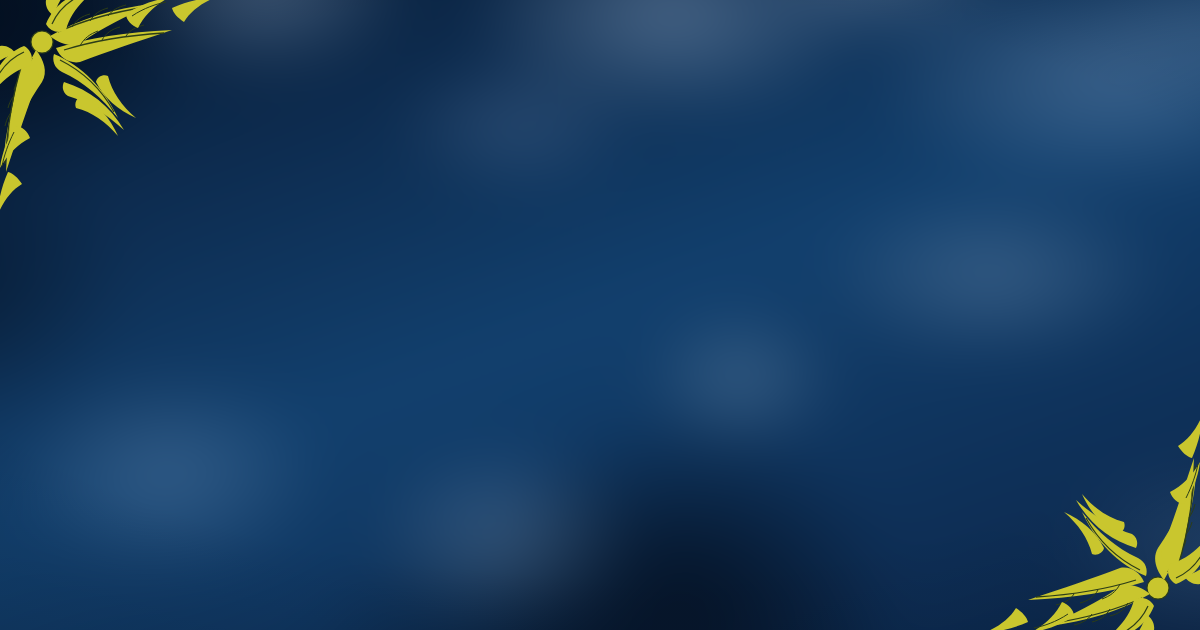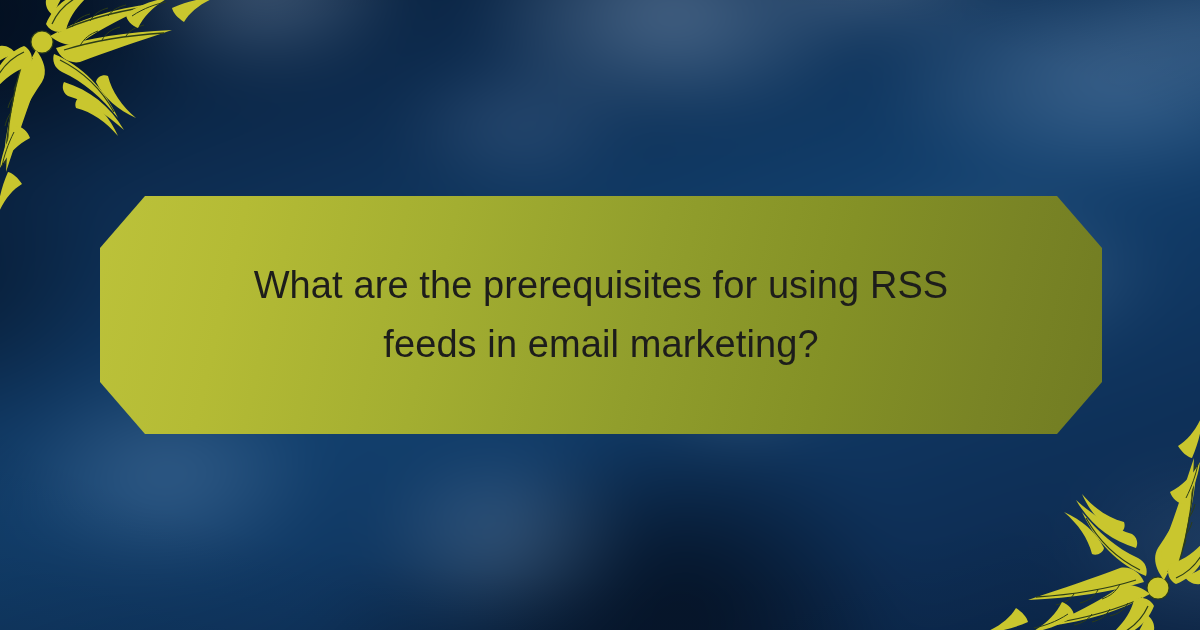--- a/index.html
+++ b/index.html
@@ -211,19 +211,14 @@
         <path d="M186 22 C200 16 214 12 228 12 C214 18 204 26 198 36 C192 32 187 27 186 22 Z" fill="#c9c62e"></path>
         <path d="M196 8 C206 6 216 5 226 6" fill="none" stroke="#2c3d18" stroke-width="1"></path>
         <path d="M14 60 C8 66 4 74 2 84 C10 76 20 70 30 68 C26 62 20 59 14 60 Z" fill="#c9c62e"></path>
         <path d="M60 14 C66 8 74 4 84 2 C76 10 70 20 68 30 C62 26 59 20 60 14 Z" fill="#c9c62e"></path>
         <path d="M96 110 C112 118 124 132 132 150 C120 136 106 126 90 122 C88 117 91 111 96 110 Z" fill="#c9c62e"></path>
         <path d="M110 96 C118 112 132 124 150 132 C136 120 126 106 122 90 C117 88 111 91 110 96 Z" fill="#c9c62e"></path>
       </g>
     </svg>
   </div>
 
-  <div class="banner">
-    <div class="banner-inner">
-      <h1 class="question-text">What are the prerequisites for using RSS feeds in email marketing?</h1>
-    </div>
-  </div>
 
 </div>
 
 </body></html>

